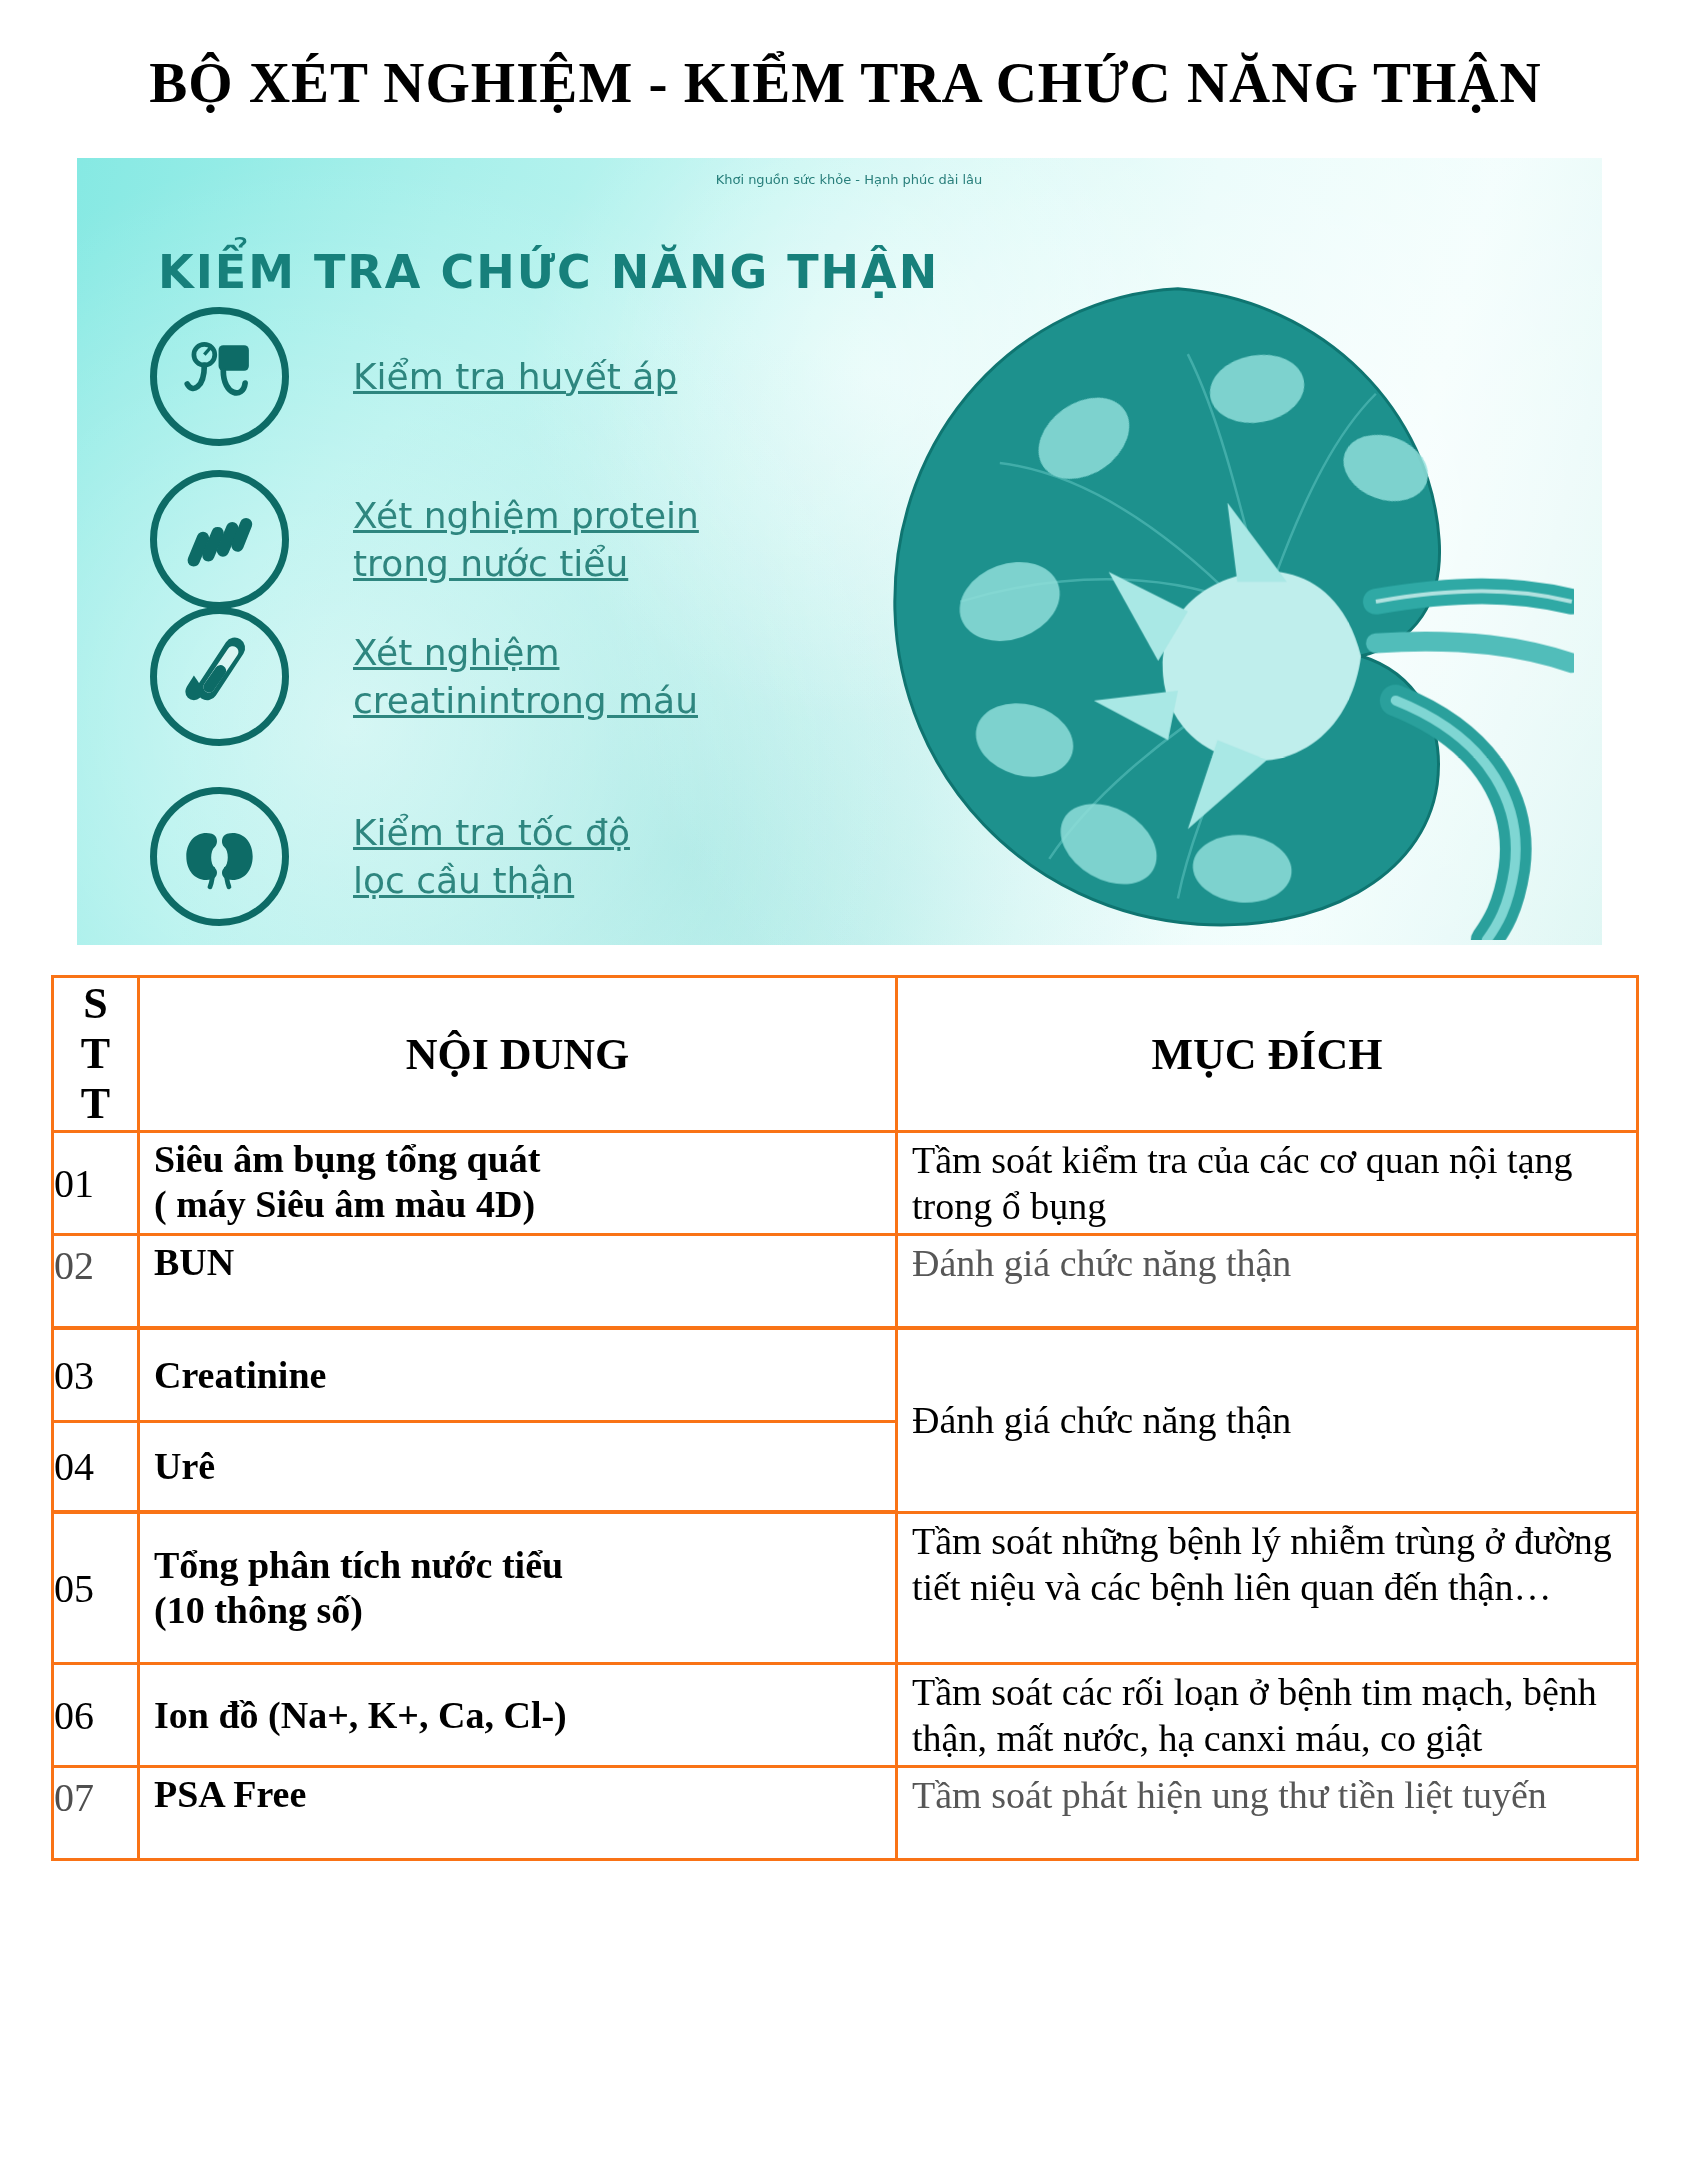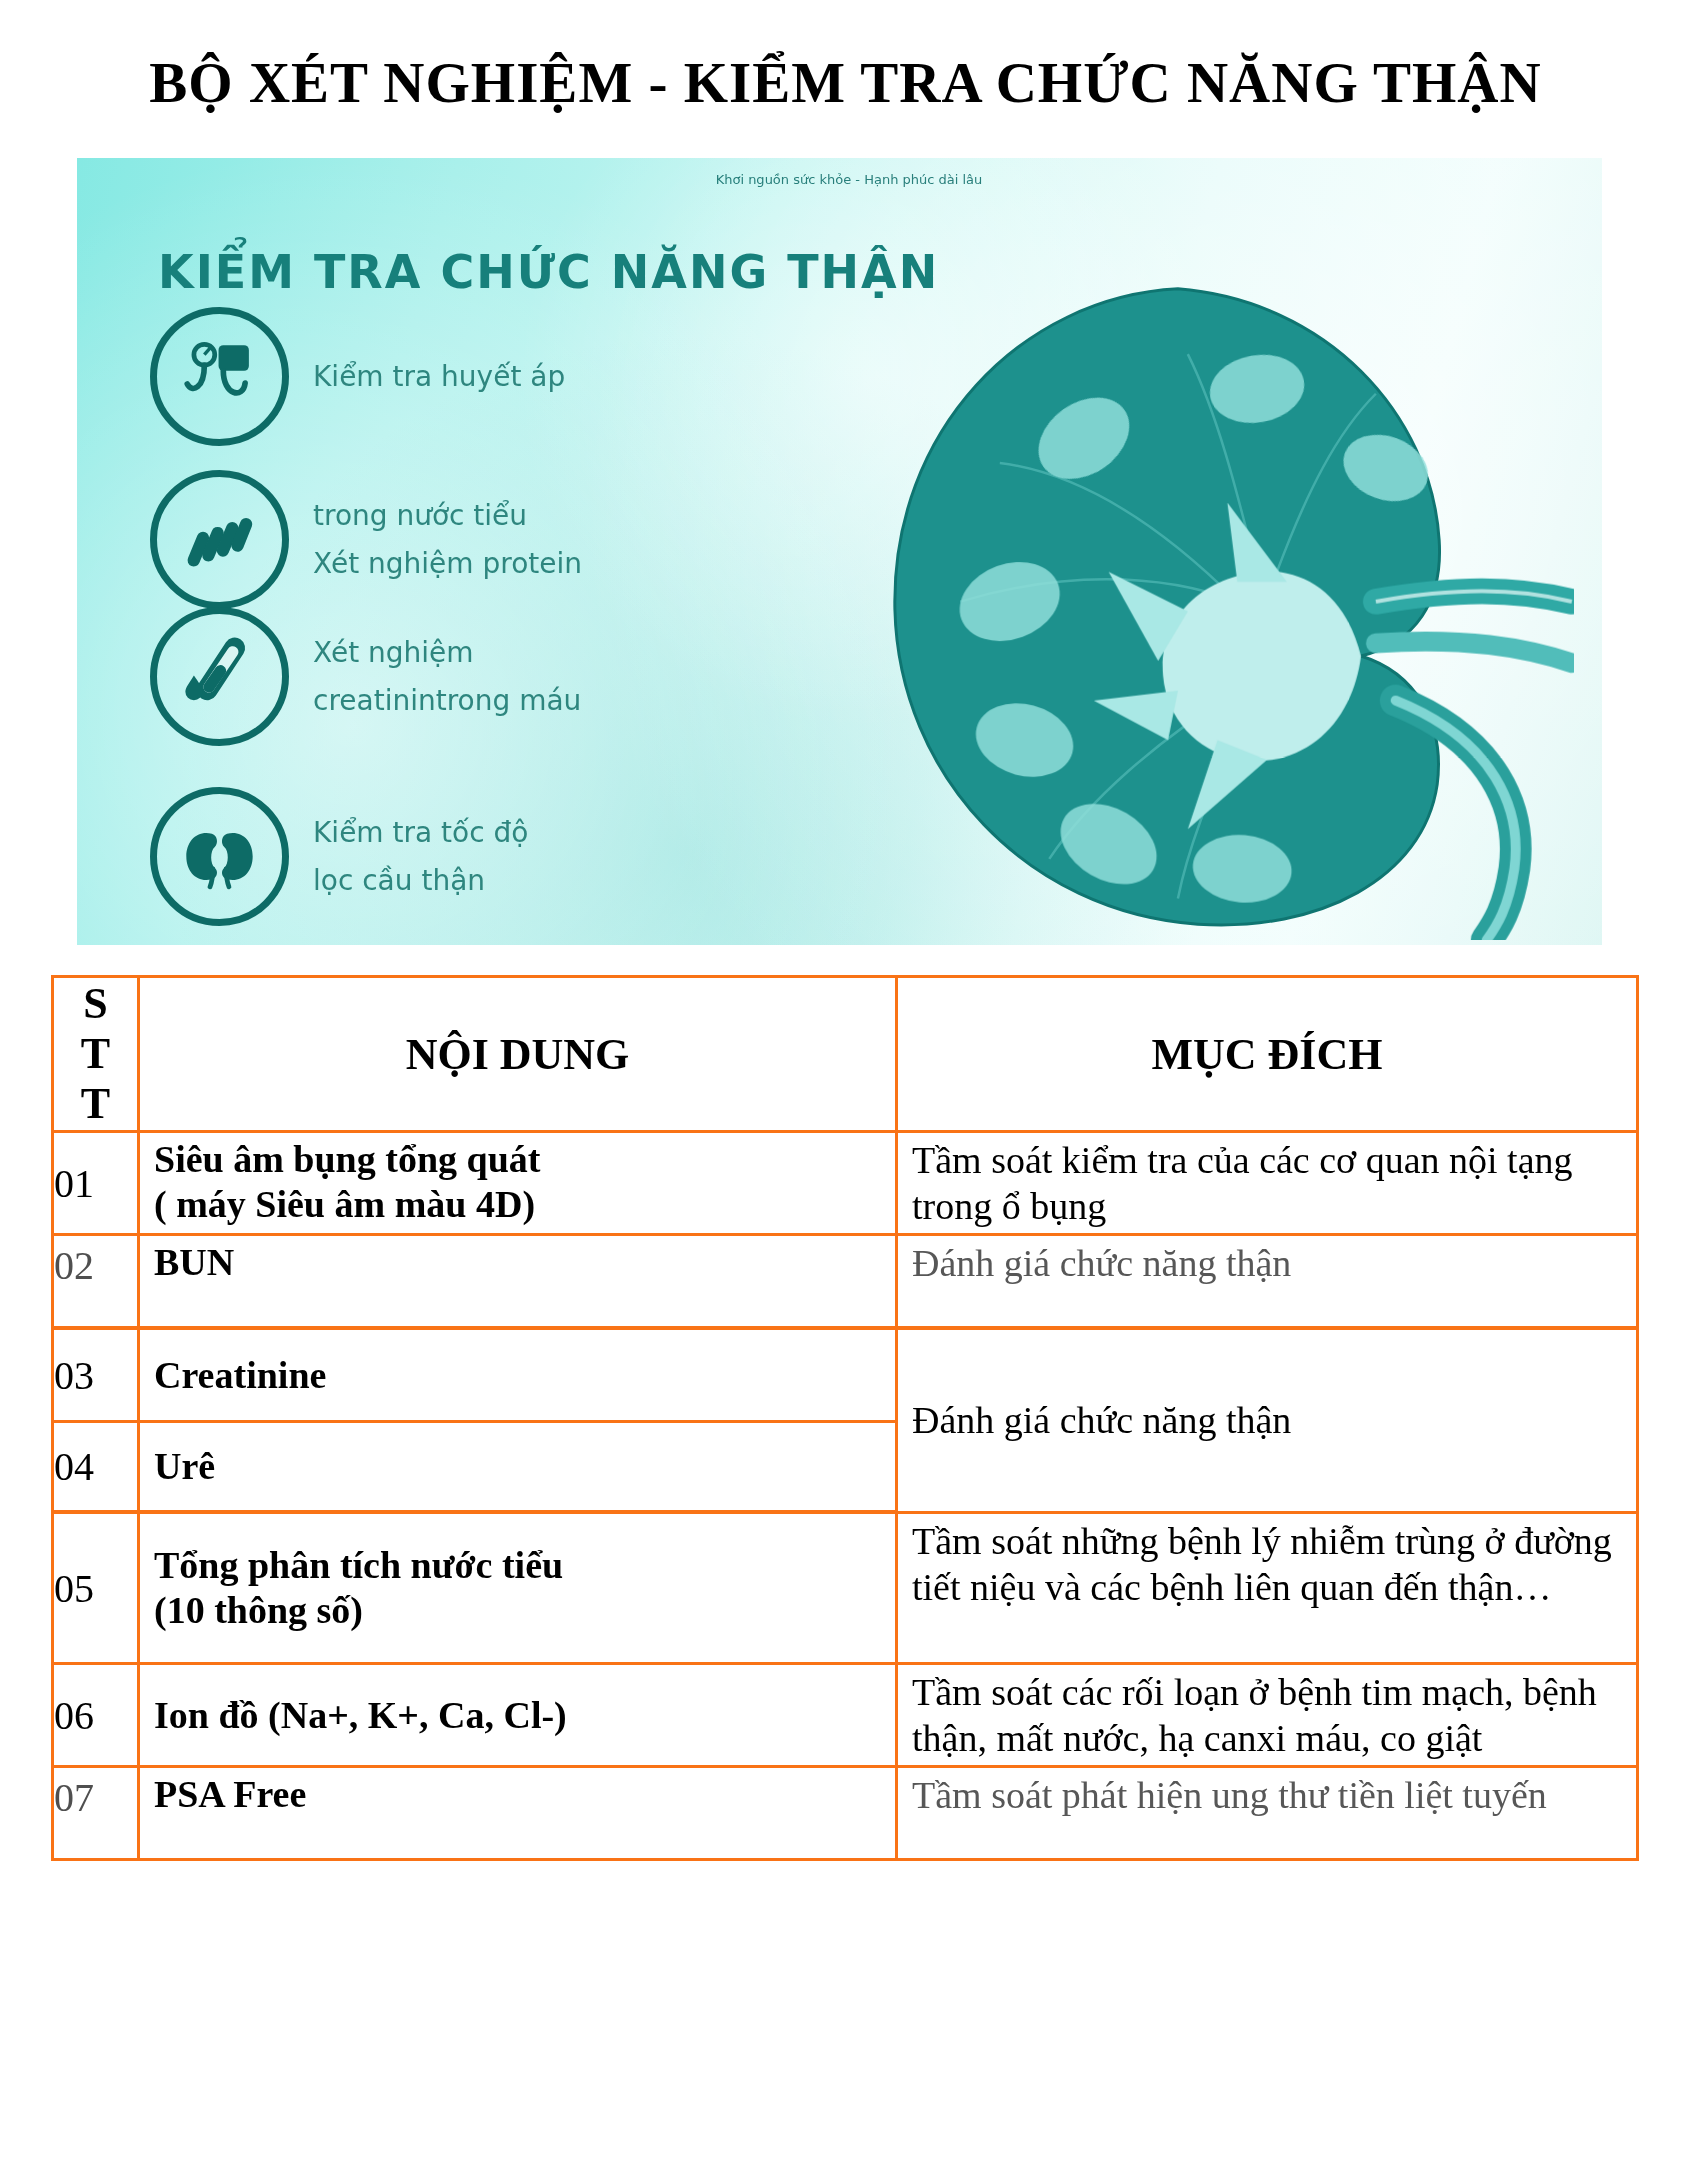--- a/index.html
+++ b/index.html
@@ -20,22 +20,22 @@
                      radial-gradient(circle at 40% 88%, rgba(72,196,190,.30), transparent 45%);}
   .slogan{position:absolute;left:594px;top:14px;width:356px;text-align:center;
           font-family:"DejaVu Sans","Liberation Sans",sans-serif;
           font-size:13px;color:#0a6a66;opacity:.85;}
   .banner-heading{position:absolute;left:81px;top:87px;
           font-family:"DejaVu Sans","Liberation Sans",sans-serif;
           font-size:46px;font-weight:bold;letter-spacing:2px;color:#17807b;}
   .b-item{position:absolute;left:73px;display:flex;align-items:center;}
   .b-item .ring{width:139px;height:139px;border:7px solid #0d6b66;border-radius:50%;
           box-sizing:border-box;display:flex;align-items:center;justify-content:center;flex:none;}
-  .b-item .lbl{margin-left:24px;font-family:"DejaVu Sans","Liberation Sans",sans-serif;
-          font-size:28px;line-height:48px;color:#2e867f;}
+  .b-item .lbl{margin-left:64px;font-family:"DejaVu Sans","Liberation Sans",sans-serif;
+          font-size:36px;line-height:48px;color:#2e867f;text-decoration:underline;}
   .b-item .lbl span{display:block;}
   .kidney-art{position:absolute;left:784px;top:117px;width:713px;height:665px;}
 
   
   .tablewrap{position:absolute;left:51px;top:975px;}
   table.t{border-collapse:collapse;table-layout:fixed;width:1570px;}
   table.t td{border:3px solid #f97316;overflow:hidden;}
   tr.thickb td{border-bottom-width:4px;}
   td.stt{width:81px;font-size:40px;vertical-align:middle;padding:0;}
   td.name{width:753px;font-size:38px;font-weight:bold;line-height:45px;
@@ -84,22 +84,22 @@
         <svg width="91" height="91" viewBox="0 0 96 96">
           <g stroke="#0d6b66" stroke-width="13" stroke-linecap="round" fill="none" transform="rotate(-8 48 48)">
             <path d="M18,66 L31,44"></path>
             <path d="M34,63 L47,41"></path>
             <path d="M50,60 L63,38"></path>
             <path d="M66,57 L78,36"></path>
           </g>
         </svg>
       </div>
       <div class="lbl">
-        <span>trong nước tiểu</span>
-          <span>Xét nghiệm protein</span>
+        <span>Xét nghiệm protein</span>
+          <span>trong nước tiểu</span>
       </div>
     </div>
 
     <div class="b-item" style="top:449px;">
       <div class="ring">
         <svg width="91" height="91" viewBox="0 0 96 96">
           <line x1="64" y1="18" x2="35" y2="62" stroke="#0d6b66" stroke-width="22" stroke-linecap="round"></line>
           <line x1="62" y1="22" x2="37" y2="59" stroke="#d9f6f3" stroke-width="12" stroke-linecap="round"></line>
           <line x1="49" y1="42" x2="37" y2="59" stroke="#0d6b66" stroke-width="12" stroke-linecap="round"></line>
           <path d="M21,47 C16,55 12,60 12,64 a9,9 0 0 0 18,0 C30,60 26,54 21,47 Z" fill="#0d6b66"></path>

